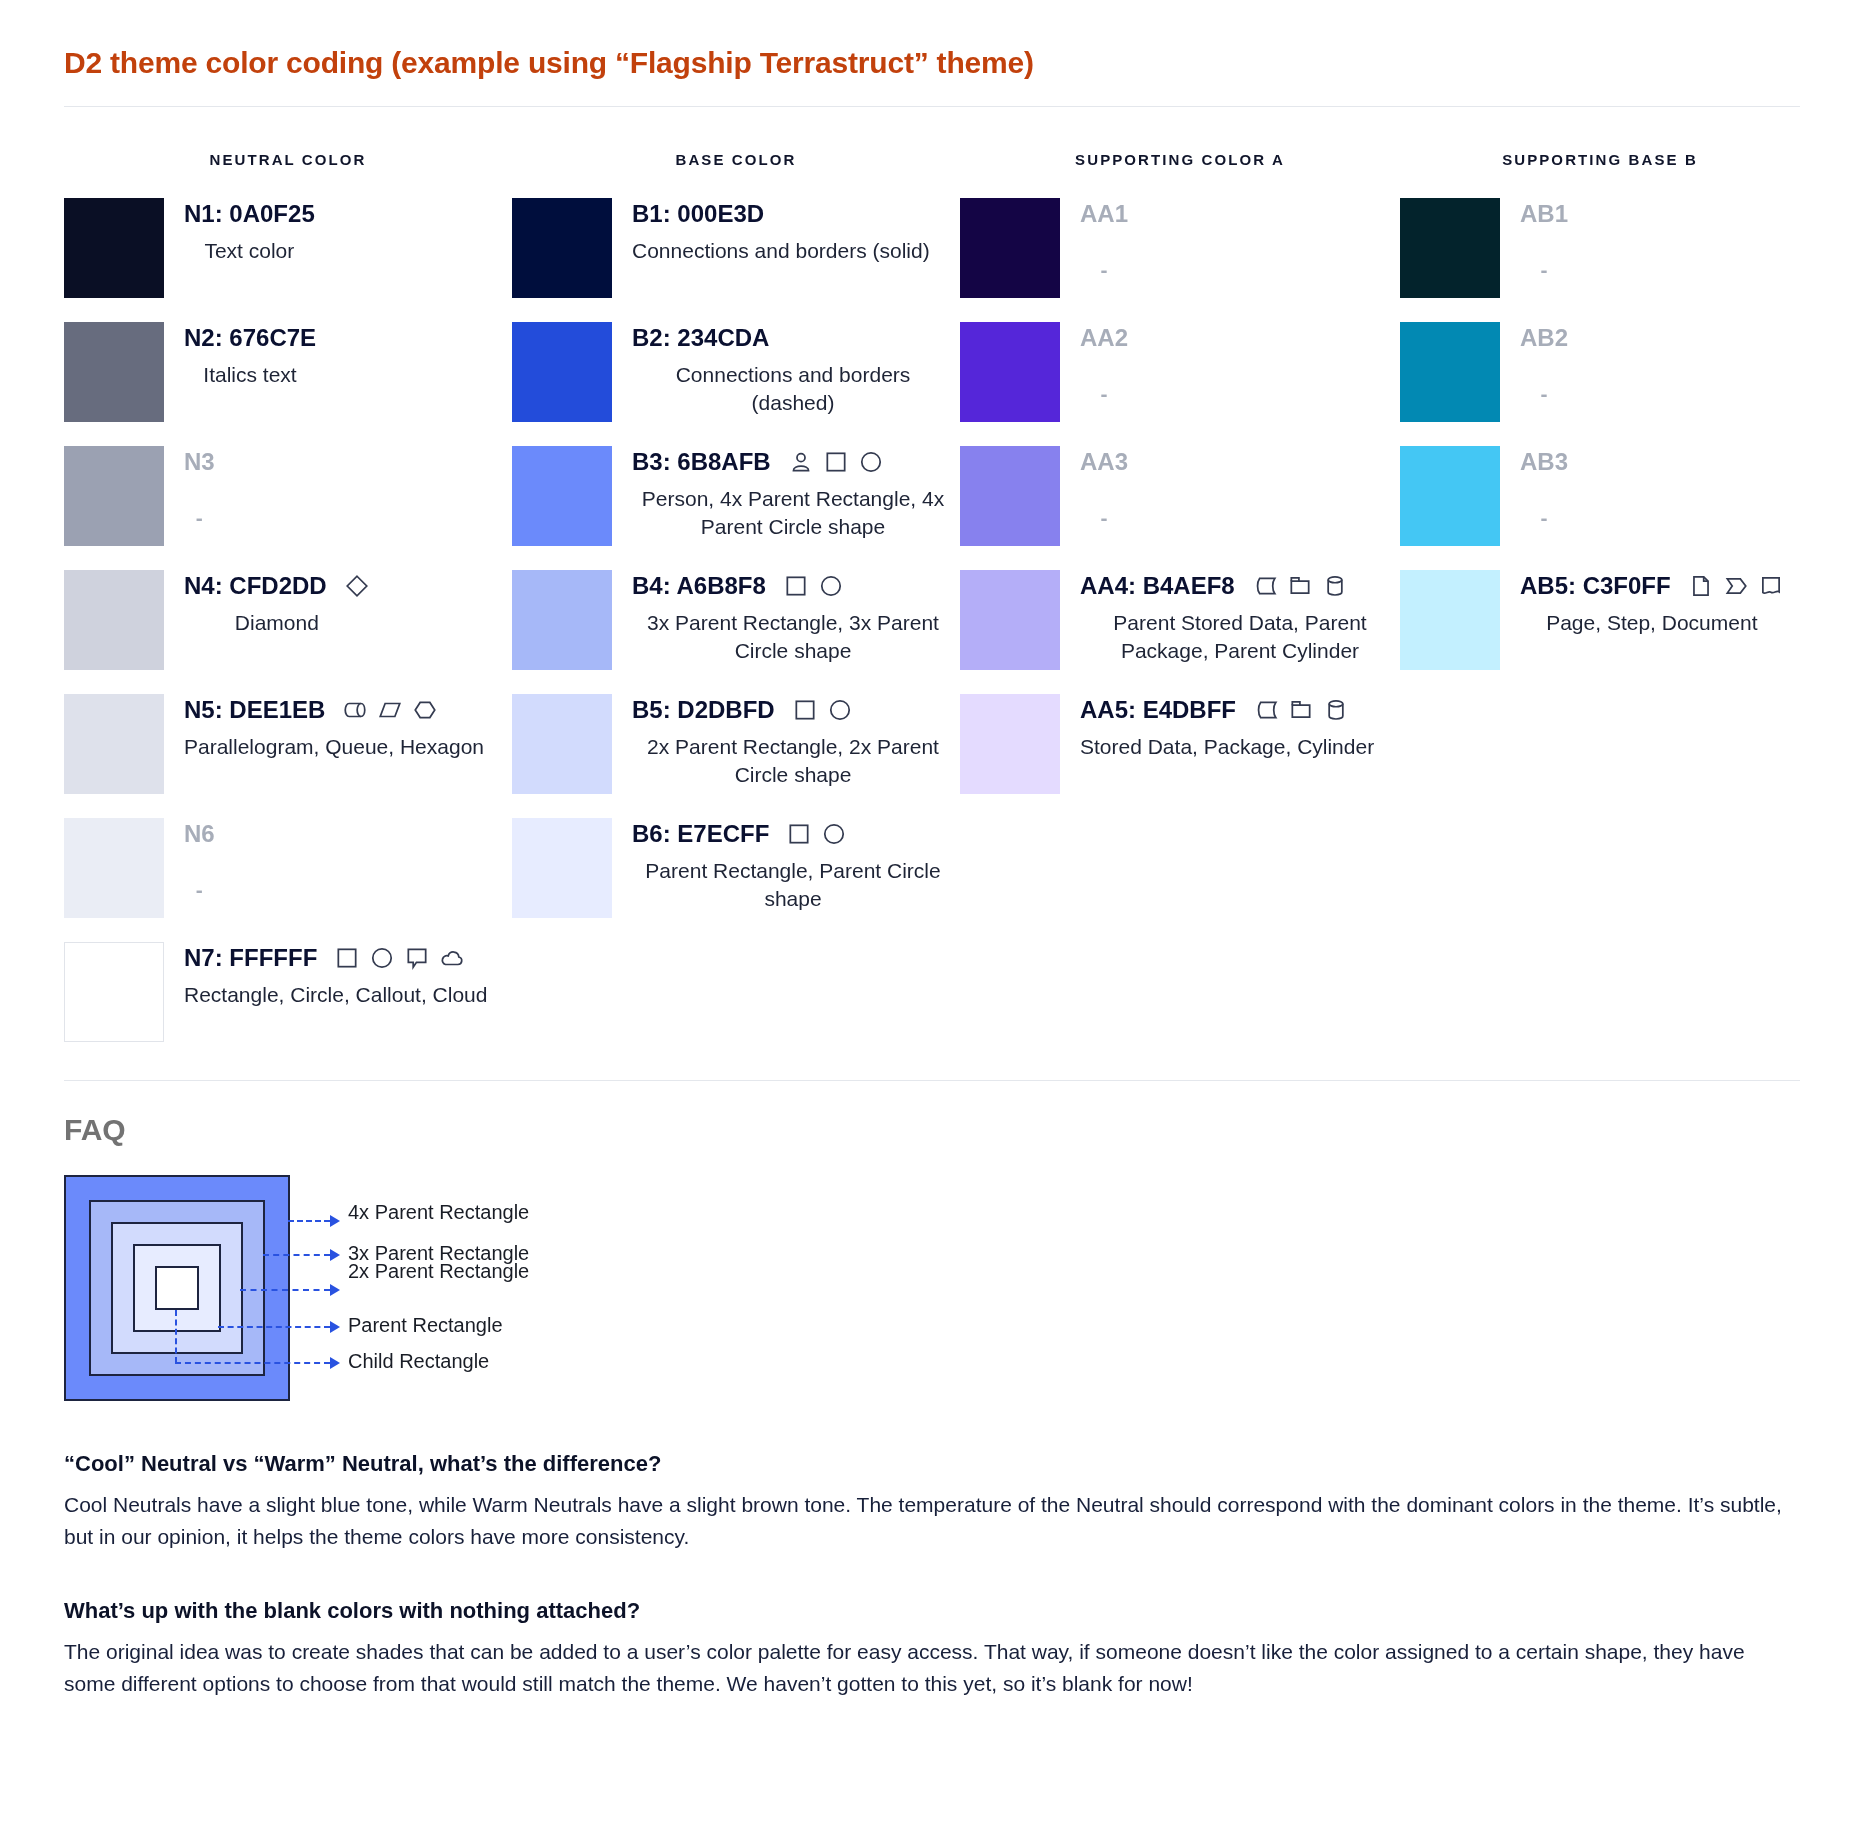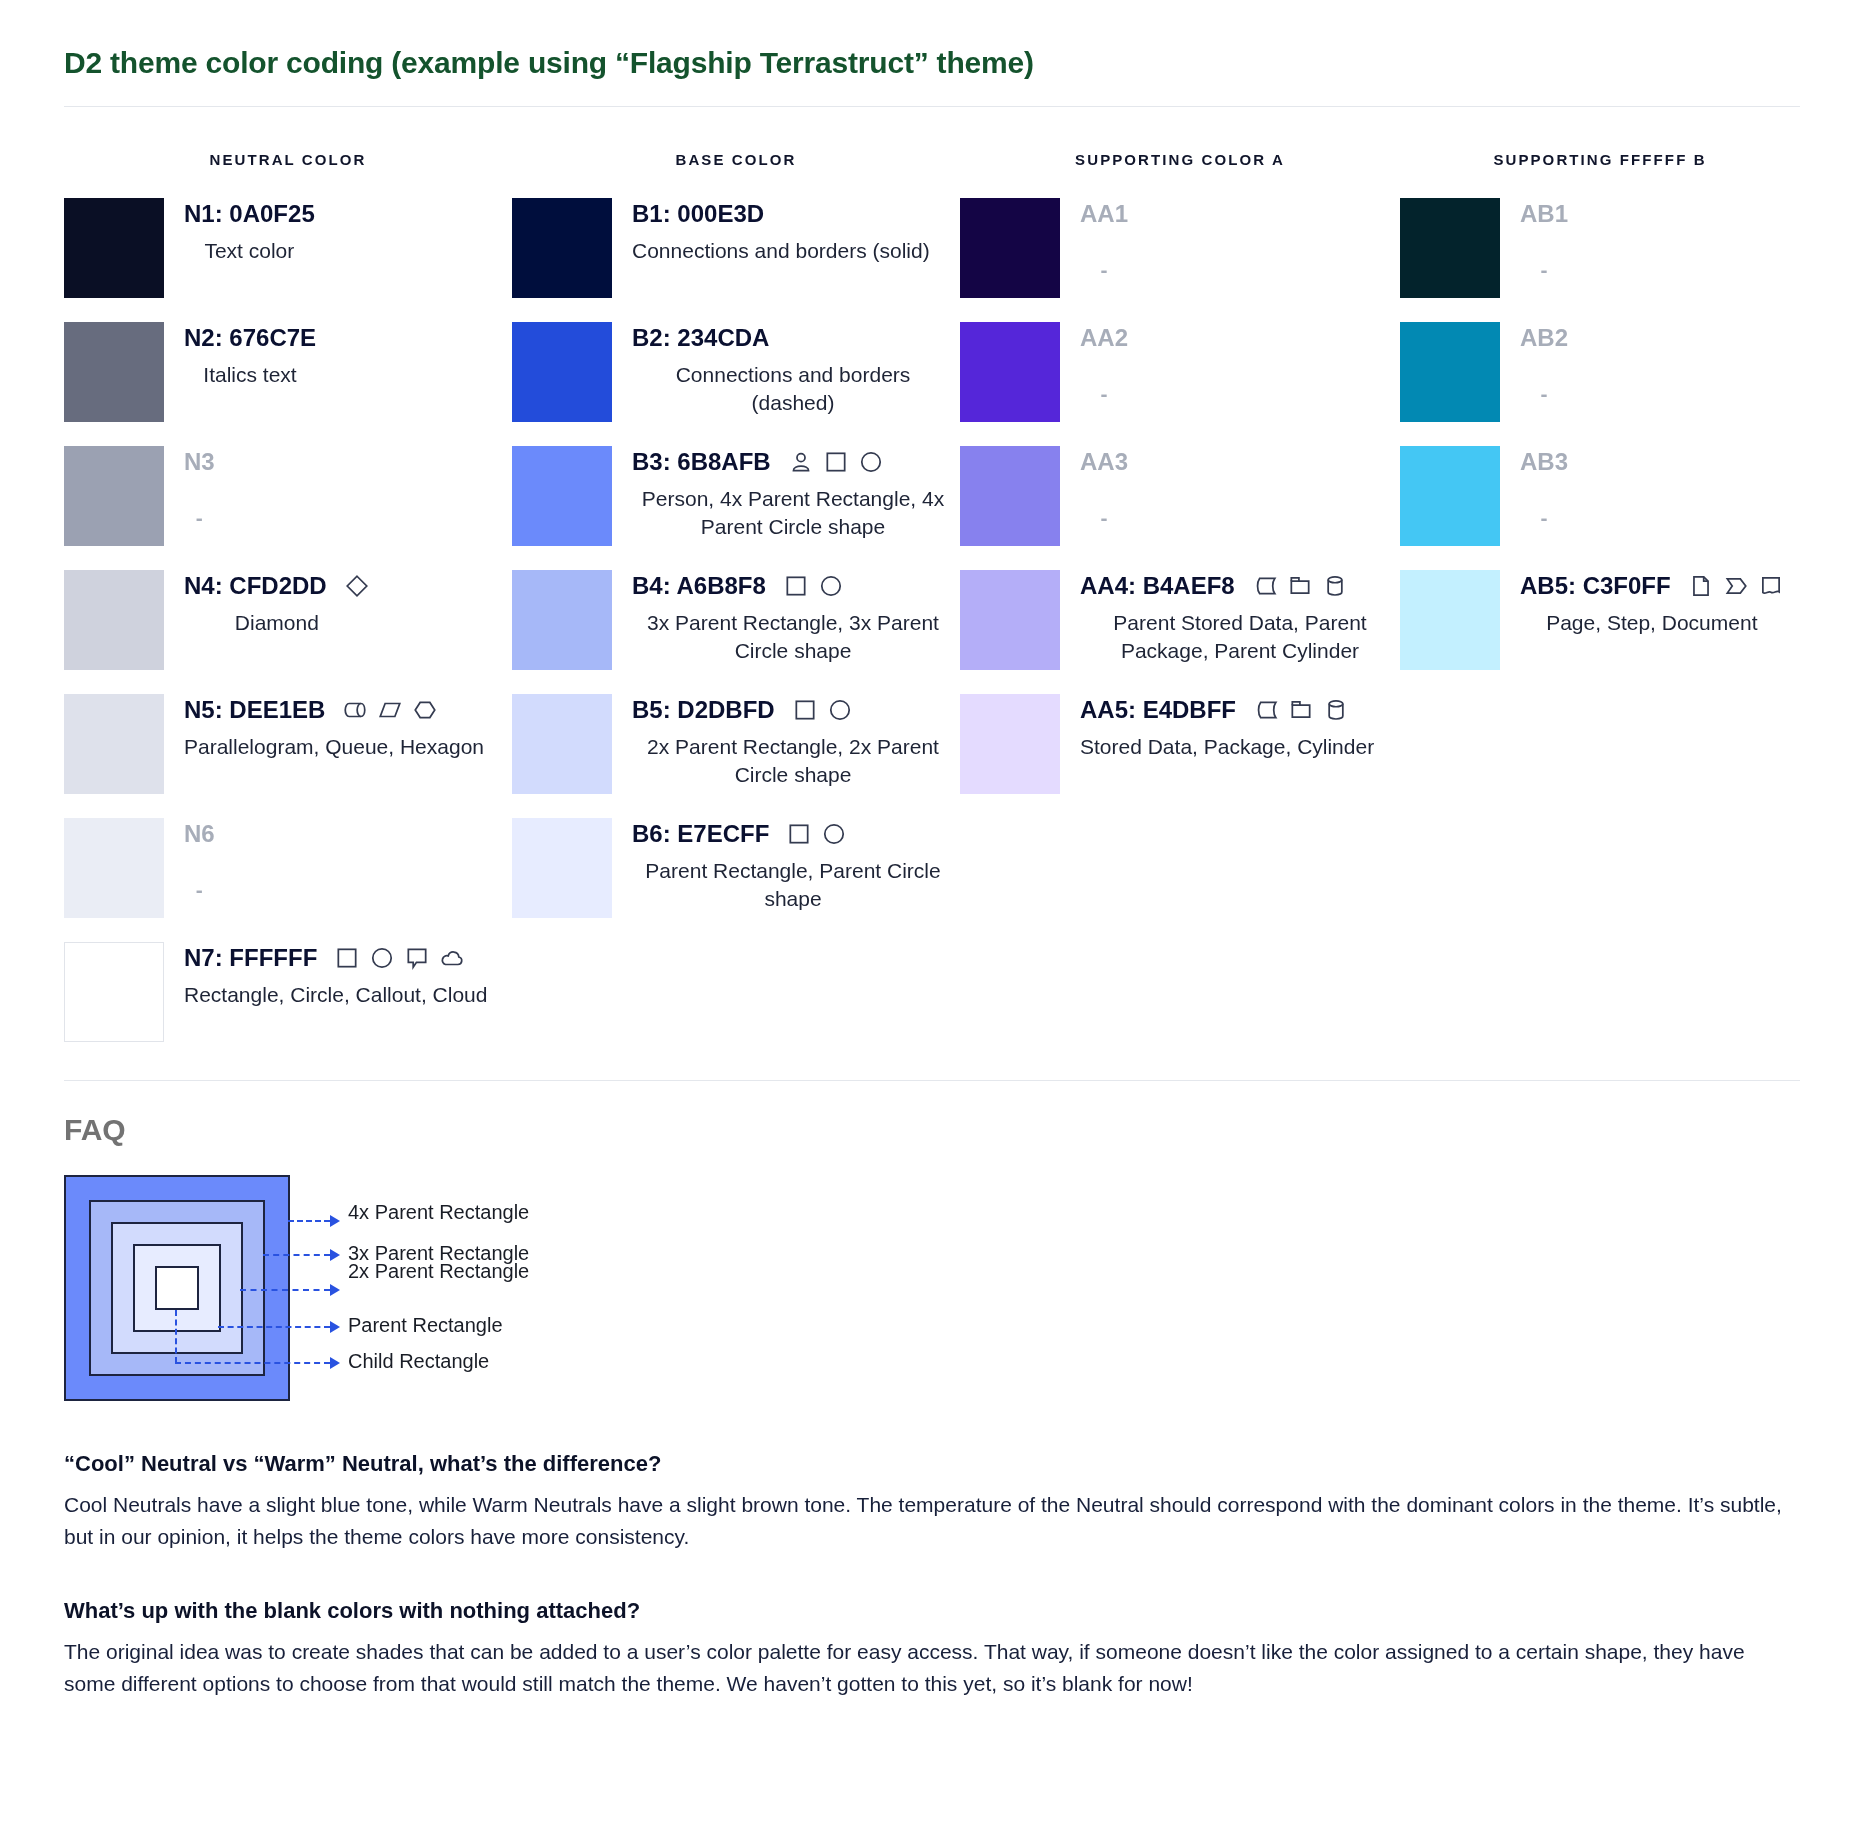--- a/index.html
+++ b/index.html
@@ -4,21 +4,21 @@
 <style>
   * { margin:0; padding:0; box-sizing:border-box; }
   body {
     background:#ffffff;
     font-family:"Liberation Sans","DejaVu Sans",sans-serif;
     color:#161d31;
     width:1864px;
   }
   .page { padding:46px 64px 60px 64px; }
 
-  .doc-title { font-size:30px; font-weight:700; color:#14532d; letter-spacing:-0.2px; }
+  .doc-title { font-size:30px; font-weight:700; color:#c2410c; letter-spacing:-0.2px; }
   .rule { border:none; border-top:1px solid #e4e7ec; margin:26px 0 0 0; }
 
   
   .palette { display:grid; grid-template-columns:448px 448px 440px auto; margin-top:44px;text-align:center; }
   .col-header {
     font-size:15px; font-weight:700; letter-spacing:0.14em; color:#10152b;
     margin-bottom:30px;
   }
   .swatch-row { display:flex; gap:20px; margin-bottom:24px; min-height:100px; }
   .swatch { width:100px; height:100px; flex:0 0 100px; }
@@ -402,21 +402,21 @@
                   <use href="#sym-cylinder"></use>
                 </svg>
             </span>
           </div>
           <div class="desc">Stored Data, Package, Cylinder</div>
         </div>
       </div>
     </div>
 
     <div class="pcol">
-      <div class="col-header">SUPPORTING FFFFFF B</div>
+      <div class="col-header">SUPPORTING BASE B</div>
 
       <div class="swatch-row">
         <div class="swatch" style="background: rgb(3, 35, 44);"></div>
         <div class="row-text">
           <div class="code-line">
               <span class="code muted">AB1</span>
             </div>
           <div class="desc dash">-</div>
         </div>
       </div>

